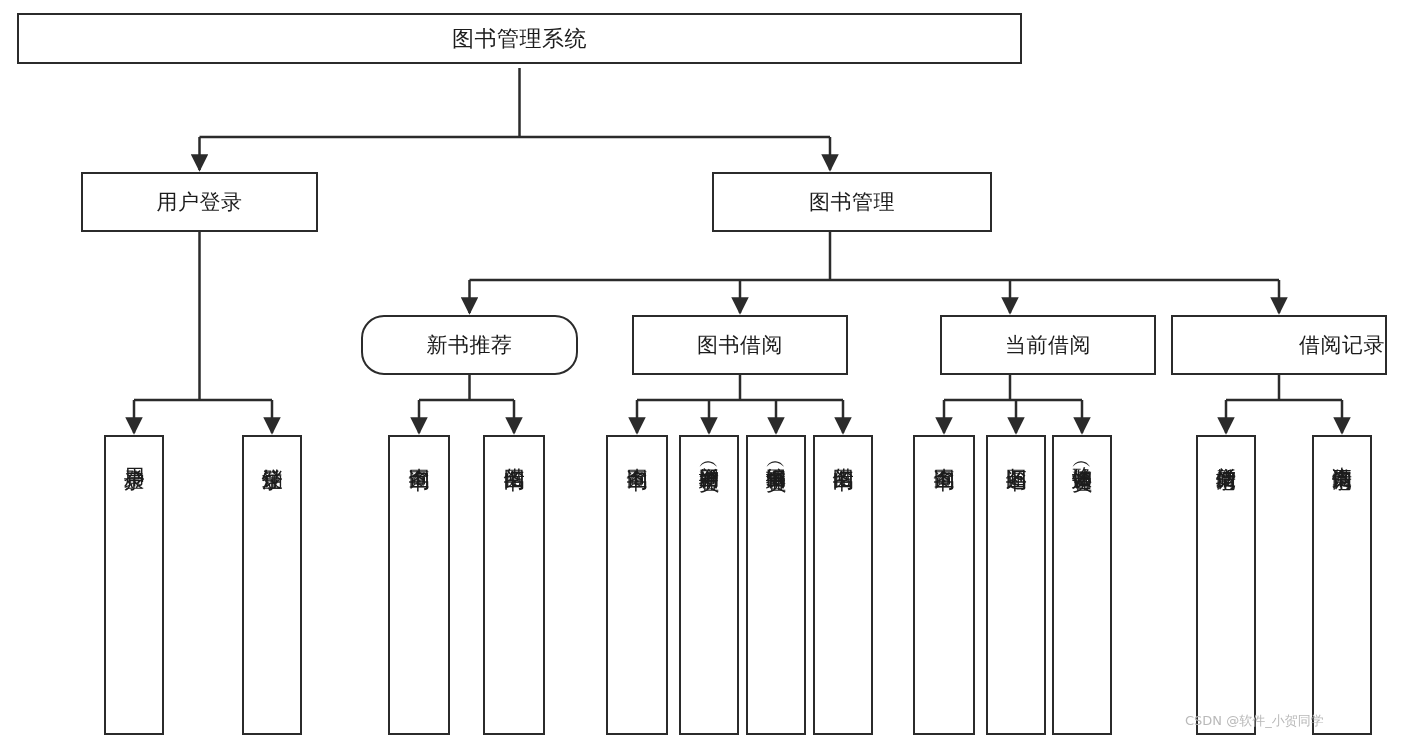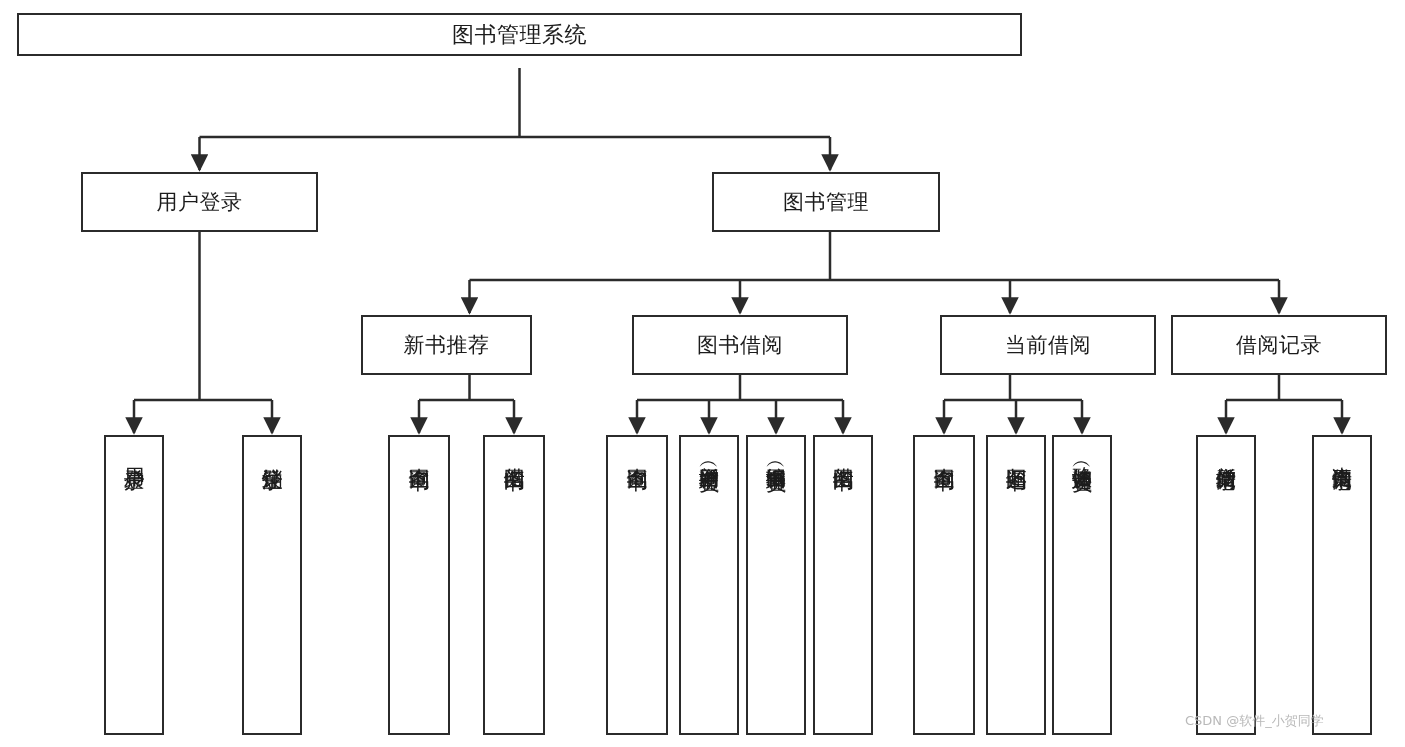--- a/index.html
+++ b/index.html
@@ -116,39 +116,39 @@
         <path d="M 1016 400 L 1016 433" marker-end="url(#arrow)"></path>
         <path d="M 1082 400 L 1082 433" marker-end="url(#arrow)"></path>
         <path d="M 1279 375 L 1279 400"></path>
         <path d="M 1226 400 L 1342 400"></path>
         <path d="M 1226 400 L 1226 433" marker-end="url(#arrow)"></path>
         <path d="M 1342 400 L 1342 433" marker-end="url(#arrow)"></path>
       </g>
   </svg>
 
   <div id="node-layer">
-      <div class="node h root" style="left: 17px; top: 13px; width: 1005px; height: 43px;">
+      <div class="node h root" style="left: 17px; top: 13px; width: 1005px; height: 51px;">
         <span class="label">图书管理系统</span>
       </div>
       <div class="node h" style="left: 81px; top: 172px; width: 237px; height: 60px;">
         <span class="label">用户登录</span>
       </div>
-      <div class="node h" style="left: 712px; top: 172px; width: 228px; height: 60px;">
+      <div class="node h" style="left: 712px; top: 172px; width: 280px; height: 60px;">
         <span class="label">图书管理</span>
       </div>
-      <div class="node h" style="left: 361px; top: 315px; width: 171px; height: 60px;">
+      <div class="node h" style="left: 361px; top: 315px; width: 217px; height: 60px; border-radius: 23px;">
         <span class="label">新书推荐</span>
       </div>
       <div class="node h" style="left: 632px; top: 315px; width: 216px; height: 60px; align-items: center;">
         <span class="label">图书借阅</span>
       </div>
       <div class="node h" style="left: 940px; top: 315px; width: 216px; height: 60px;">
         <span class="label">当前借阅</span>
       </div>
-      <div class="node h" style="left: 1171px; top: 315px; width: 216px; height: 60px;">
+      <div class="node h" style="left: 1171px; top: 315px; width: 216px; height: 60px; justify-content: flex-end;">
         <span class="label">借阅记录</span>
       </div>
       <div class="node v" style="left: 104px; top: 435px; width: 60px; height: 300px;">
         <span class="label">用户登录</span>
       </div>
       <div class="node v" style="left: 242px; top: 435px; width: 60px; height: 300px;">
         <span class="label">注销登录</span>
       </div>
       <div class="node v" style="left: 388px; top: 435px; width: 62px; height: 300px;">
         <span class="label">查询图书</span>

